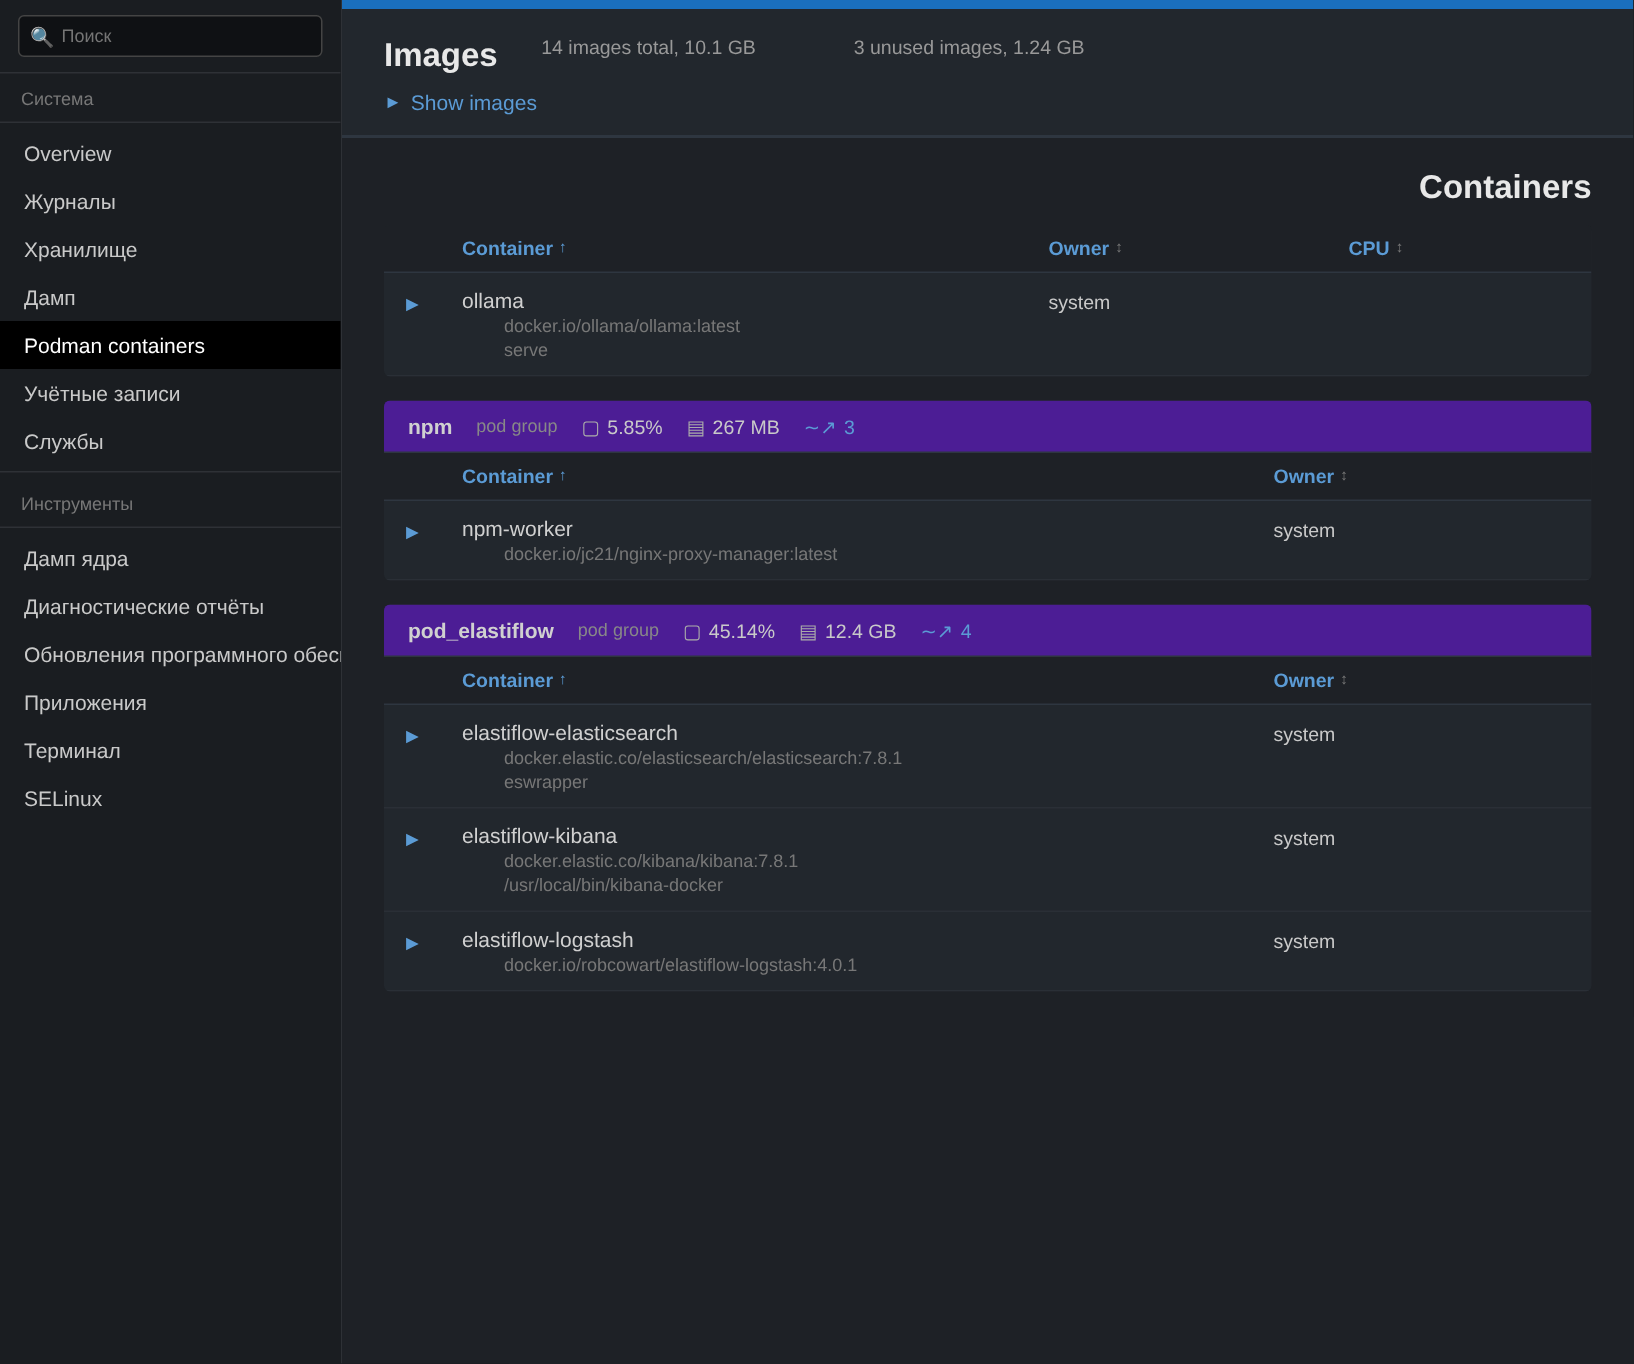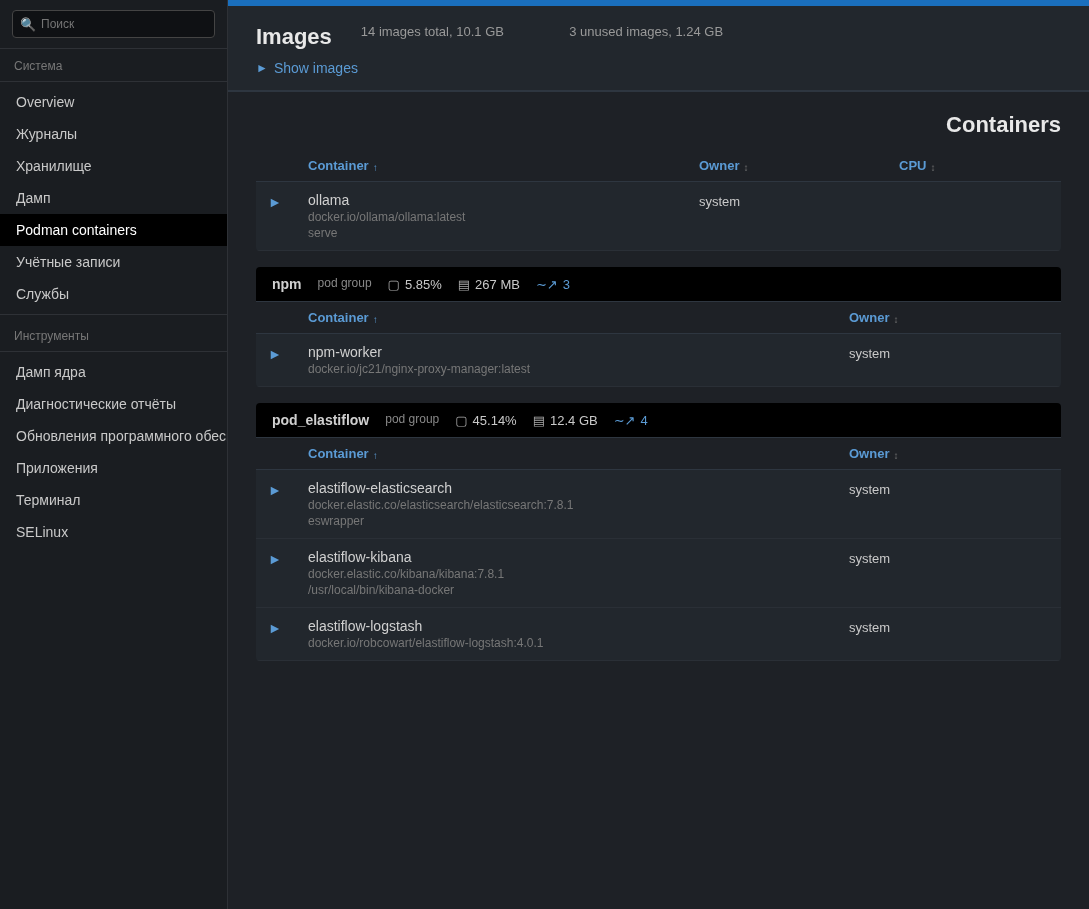--- a/index.html
+++ b/index.html
@@ -154,21 +154,21 @@
       grid-template-columns: 40px 1fr 200px 150px;
     }
     .table-header.pod-table {
       grid-template-columns: 40px 1fr 200px;
     }
     .table-header.pod-table2 {
       grid-template-columns: 40px 1fr 200px;
     }
     .col-sort {
       display: flex;
-      align-items: flex-end;
+      align-items: center;
     }
     .col-sort .sort-arrow {
       margin-left: 4px;
       color: #5b9bd5;
       font-size: 10px;
     }
     .col-sort .sort-both {
       margin-left: 4px;
       color: #777;
       font-size: 10px;
@@ -199,37 +199,39 @@
     }
     .row-name {
       font-size: 14px;
       font-weight: 500;
       color: #d0d0d0;
     }
     .row-sub {
       font-size: 12px;
       color: #777;
       margin-top: 2px;
+      margin-left: 28px;
     }
     .row-owner {
       font-size: 13px;
       color: #c9c9c9;
       padding-top: 2px;
     }
     .row-cpu {
       font-size: 13px;
       color: #c9c9c9;
       padding-top: 2px;
     }
 
     
     .pod-group-bar {
       display: flex;
+      align-items: center;
       padding: 9px 12px 9px 16px;
-      background: #000000;
+      background: #4c1d95;
       border-bottom: 1px solid #2e3640;
       gap: 16px;
       font-size: 13px;
     }
     .pod-name {
       font-weight: 600;
       color: #d0d0d0;
       font-size: 14px;
     }
     .pod-type-badge {

